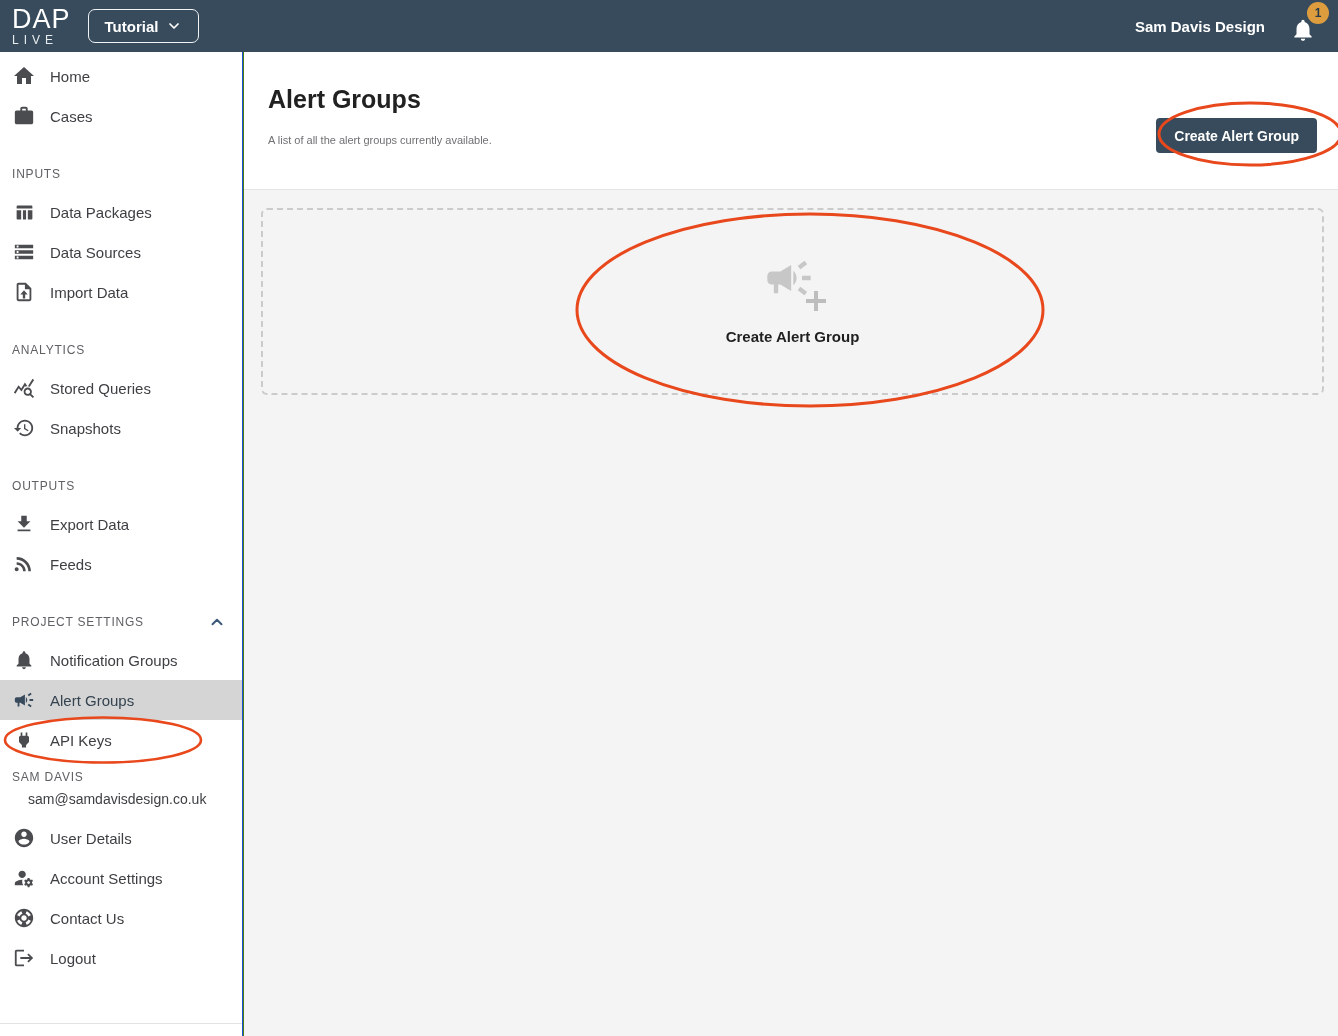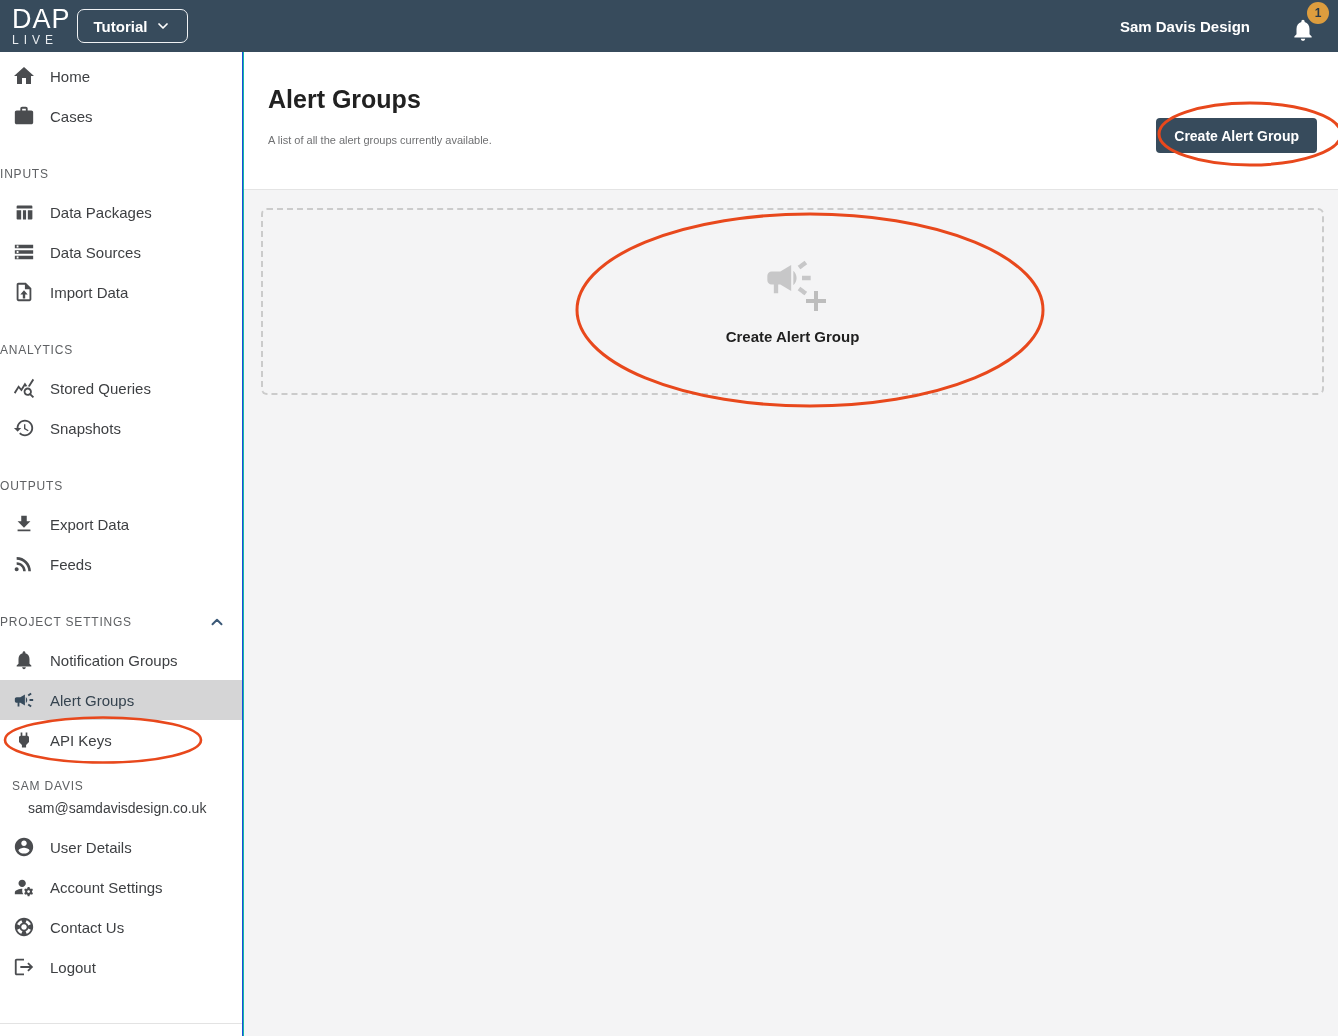--- a/index.html
+++ b/index.html
@@ -5,46 +5,46 @@
   :root{
     --color-header-bg:#374b5c;
     --color-annotation:#e8481c;
     --color-badge:#dd9d3e;
     --color-selected-bg:#d5d5d6;
     --color-main-bg:#f4f4f5;
   }
   *{margin:0;padding:0;box-sizing:border-box;}
   html,body{background:#fff;}
   body{font-family:"Liberation Sans", sans-serif;-webkit-font-smoothing:antialiased;}
-  .page{position:relative;width:1338px;height:1036px;overflow:hidden;background:#14b8a6;}
+  .page{position:relative;width:1338px;height:1036px;overflow:hidden;background:#4d7c0f;}
 
   
   .topbar{position:absolute;left:0;top:0;width:1338px;height:52px;background:var(--color-header-bg);display:flex;align-items:center;z-index:4;}
   .logo{margin-left:12px;color:#fff;line-height:1;cursor:pointer;}
   .logo .l1{font-size:27px;font-weight:500;letter-spacing:1px;}
   .logo .l2{font-size:12px;letter-spacing:5px;margin-top:1px;font-weight:400;color:#e8ecef;}
-  .tutorial-btn{margin-left:6px;display:flex;align-items:center;gap:8px;background:transparent;border:1px solid #f0f2f4;border-radius:7px;color:#fff;font-size:15px;font-weight:700;padding:8px 16px;height:34px;cursor:pointer;font-family:inherit;}
+  .tutorial-btn{margin-left:17px;display:flex;align-items:center;gap:8px;background:transparent;border:1px solid #f0f2f4;border-radius:7px;color:#fff;font-size:15px;font-weight:700;padding:8px 16px;height:34px;cursor:pointer;font-family:inherit;}
   .tutorial-btn svg{display:block;}
   .topbar .spacer{flex:1;}
-  .account-name{color:#fff;font-size:15px;font-weight:700;margin-right:40px;cursor:pointer;}
+  .account-name{color:#fff;font-size:15px;font-weight:700;margin-right:25px;cursor:pointer;}
   .bell-wrap{position:relative;width:30px;height:34px;margin-right:18px;cursor:pointer;}
   .bell-wrap svg{position:absolute;left:0;bottom:0;color:#fff;}
   .badge{position:absolute;right:-9px;top:-7px;width:22px;height:22px;border-radius:50%;background:var(--color-badge);color:#28394a;font-size:12px;font-weight:700;display:flex;align-items:center;justify-content:center;}
 
   
   .sidebar{position:absolute;left:0;top:52px;width:243px;bottom:0;background:#fff;border-right:1px solid #1d4ed8;padding-top:4px;z-index:2;}
   .nav-item{display:flex;align-items:center;height:40px;padding-left:12px;cursor:pointer;color:#3d3f42;}
   .nav-item .ic{width:24px;height:24px;color:#4a4c4f;flex:none;display:flex;align-items:center;justify-content:center;}
   .nav-item .lbl{margin-left:14px;font-size:15px;}
   .nav-item.selected{background:var(--color-selected-bg);}
   .nav-item.selected .ic{color:#374b5c;}
   .nav-item.selected .lbl{color:#35434f;}
-  .sec-label{margin-top:20px;height:36px;display:flex;align-items:center;padding-left:0;padding-right:16px;font-size:12px;letter-spacing:.8px;color:#5e6063;}
+  .sec-label{margin-top:20px;height:36px;display:flex;align-items:center;padding-left:12px;padding-right:16px;font-size:12px;letter-spacing:.8px;color:#5e6063;}
   .sec-label .chev{margin-left:auto;color:#3c5a78;cursor:pointer;display:flex;}
-  .acct-label{margin-top:13px;padding-left:12px;font-size:12px;letter-spacing:.8px;color:#5e6063;height:26px;display:flex;align-items:center;}
+  .acct-label{margin-top:4px;padding-left:12px;font-size:12px;letter-spacing:.8px;color:#5e6063;height:26px;display:flex;align-items:center;}
   .acct-email{padding-left:28px;font-size:14px;color:#3d3f42;height:18px;display:flex;align-items:center;margin-bottom:10px;}
   .side-divider{position:absolute;left:0;right:0;bottom:12px;border-top:1px solid #e3e3e3;}
 
   
   .main{position:absolute;left:244px;top:52px;right:0;bottom:0;background:var(--color-main-bg);}
   .page-header{position:relative;height:138px;background:#fff;border-bottom:1px solid #e4e4e4;}
   .page-title{position:absolute;left:24px;top:33px;font-size:25px;font-weight:700;color:#212121;}
   .page-subtitle{position:absolute;left:24px;top:82px;font-size:11px;font-weight:500;color:#6f7072;}
   .create-btn{position:absolute;right:21px;top:66px;height:35px;padding:0 18px;background:var(--color-header-bg);color:#fff;border:none;border-radius:4px;font-size:14px;font-weight:700;cursor:pointer;font-family:inherit;}
   .content{position:relative;height:calc(100% - 139px);}

